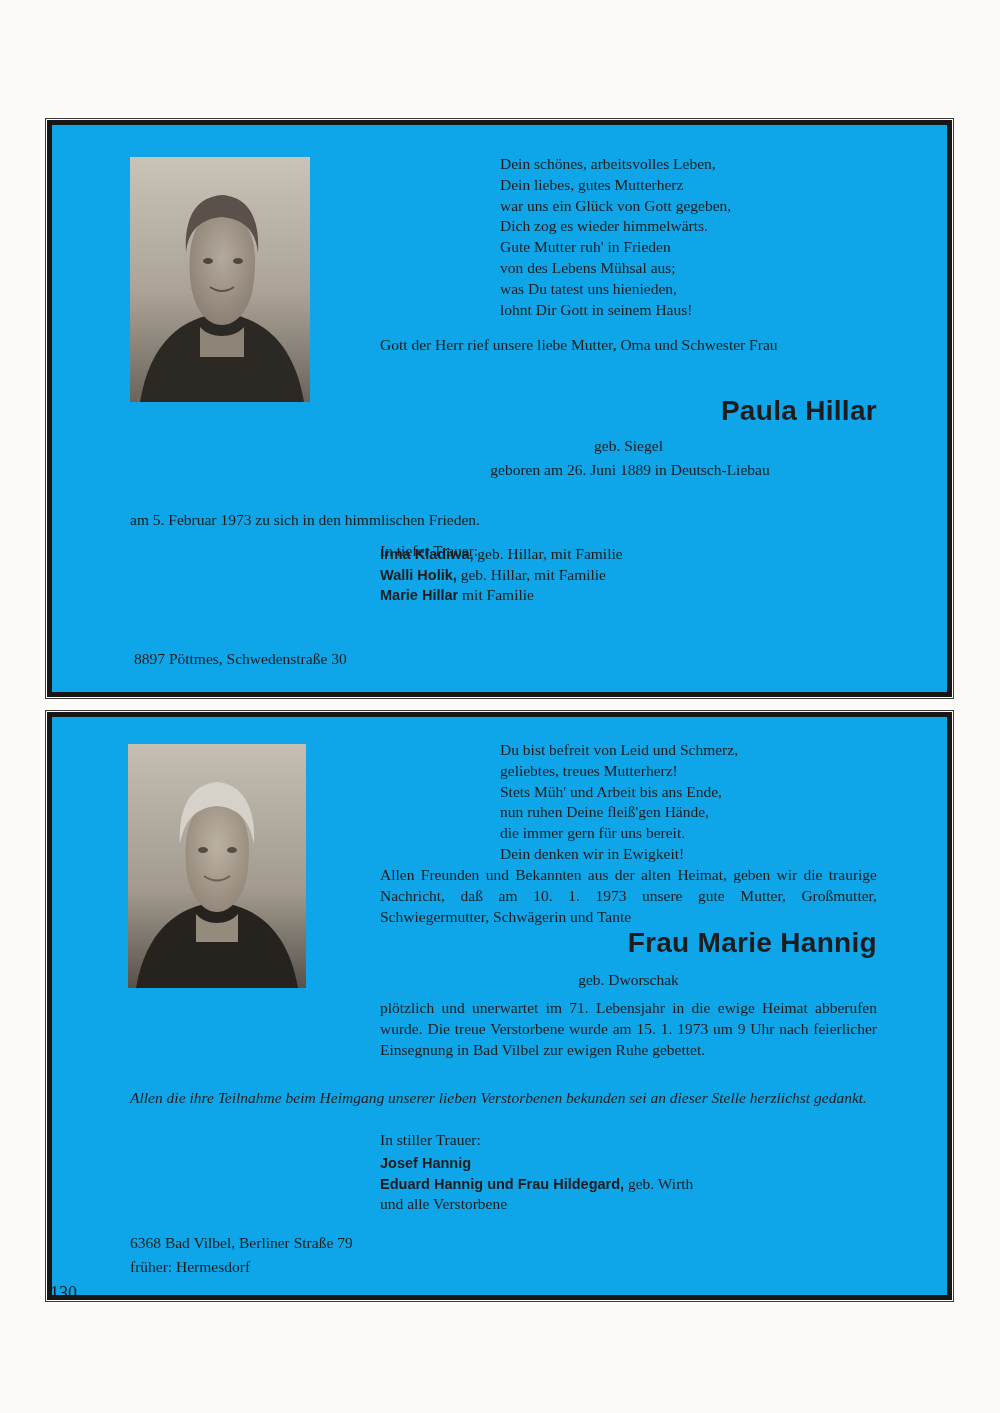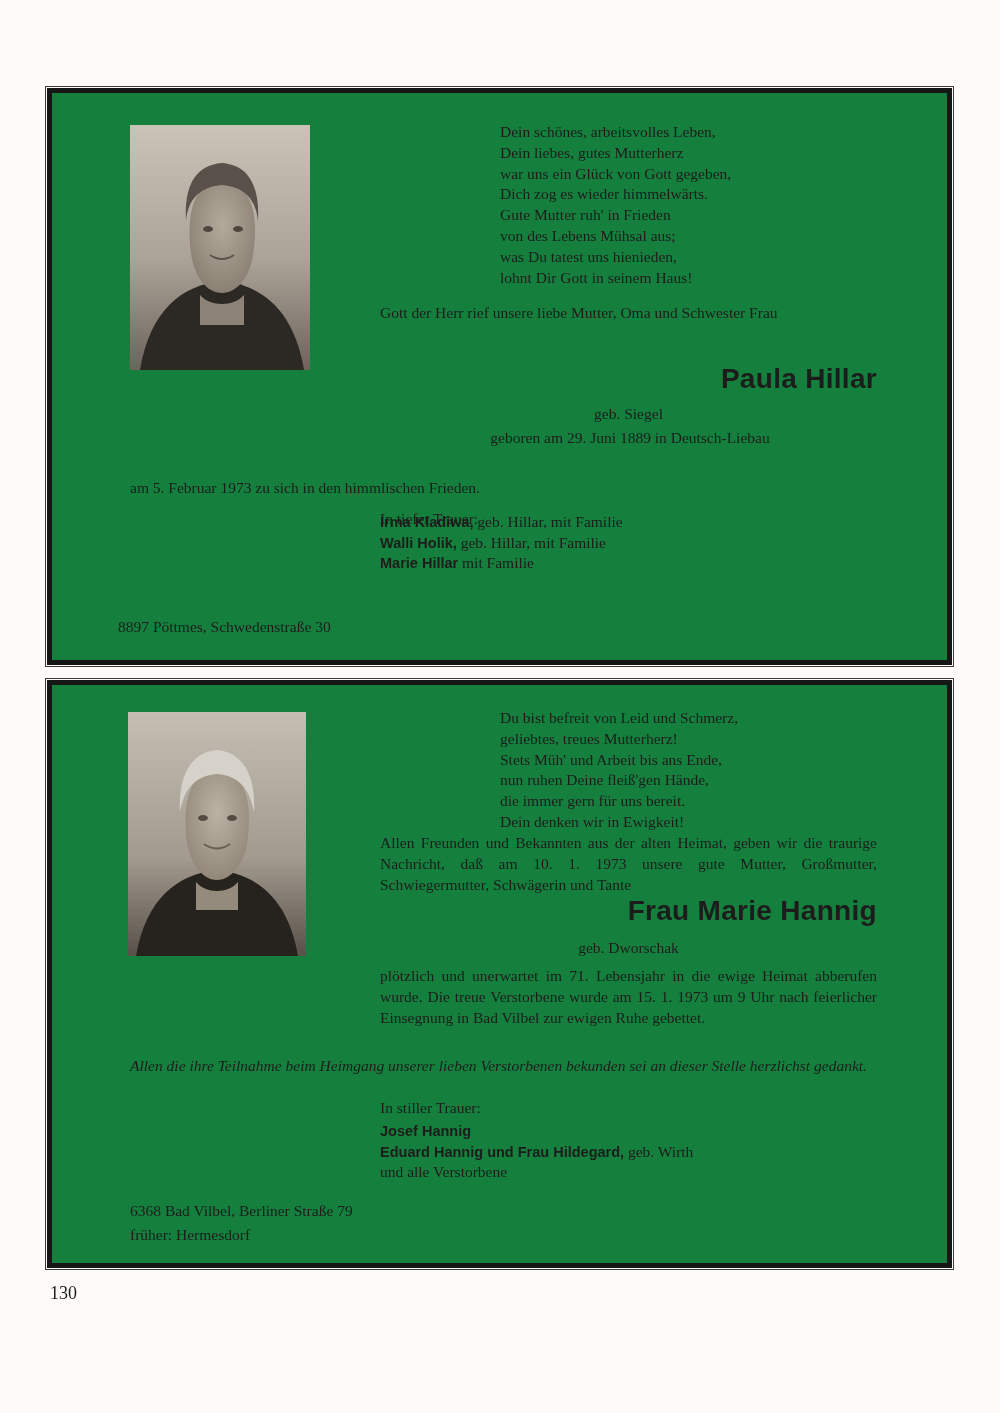--- a/index.html
+++ b/index.html
@@ -9,22 +9,23 @@
     font-family:"Liberation Serif", serif;
     color:#1c1c1c;
     position:relative;
     -webkit-font-smoothing:antialiased;
   }
   .notice-box{
     position:absolute;
     left:47px;
     width:895px;
     border:5px solid #161616;
-    background:#15803d;
+    background:#0ea5e9;
     box-shadow:0 0 0 1px #fcfbf8, 0 0 0 2px #3a3a3a;
+    margin-top:32px;
   }
   #notice-1{top:88px;height:567px;}
   #notice-2{top:680px;height:578px;}
 
   .photo{
     position:absolute;
     overflow:hidden;
     background:#b9b2a8;
   }
   .photo svg{display:block;width:100%;height:100%;}
@@ -117,33 +118,33 @@
     <div>was Du tatest uns hienieden,</div>
     <div>lohnt Dir Gott in seinem Haus!</div>
   </div>
 
   <div class="para" style="left:328px;top:210px;width:497px;">Gott der Herr rief unsere liebe Mutter, Oma und Schwester Frau</div>
 
   <div class="name-big" style="left:328px;top:270px;width:497px;">Paula Hillar</div>
 
   <div class="centered-sub" style="left:328px;top:312px;width:497px;">geb. Siegel</div>
 
-  <div class="centered-sub" style="left:258px;top:336px;width:640px;">geboren am 29. Juni 1889 in Deutsch-Liebau</div>
+  <div class="centered-sub" style="left:258px;top:336px;width:640px;">geboren am 26. Juni 1889 in Deutsch-Liebau</div>
 
   <div class="single-line" style="left:78px;top:385px;">am 5. Februar 1973 zu sich in den himmlischen Frieden.</div>
 
   <div class="single-line" style="left:328px;top:416px;">In tiefer Trauer:</div>
 
   <div class="mourners" style="left:328px;top:419px;">
     <div><span class="m-bold">Irma Kladiwa,</span><span> geb. Hillar, mit Familie</span></div>
     <div><span class="m-bold">Walli Holik,</span><span> geb. Hillar, mit Familie</span></div>
     <div><span class="m-bold">Marie Hillar</span><span> mit Familie</span></div>
   </div>
 
-  <div class="single-line" style="left:66px;top:524px;text-align:center;">8897 Pöttmes, Schwedenstraße 30</div>
+  <div class="single-line" style="left:82px;top:524px;text-align:center;">8897 Pöttmes, Schwedenstraße 30</div>
 </div>
 
 <div class="notice-box" id="notice-2">
 
   <div class="photo" style="left:76px;top:27px;width:178px;height:244px;">
     <svg viewBox="0 0 178 244" preserveAspectRatio="none">
       <defs>
         <linearGradient id="bg2" x1="0" y1="0" x2="0" y2="1">
           <stop offset="0" stop-color="#c4beb3"></stop>
           <stop offset="0.6" stop-color="#a29a8e"></stop>

